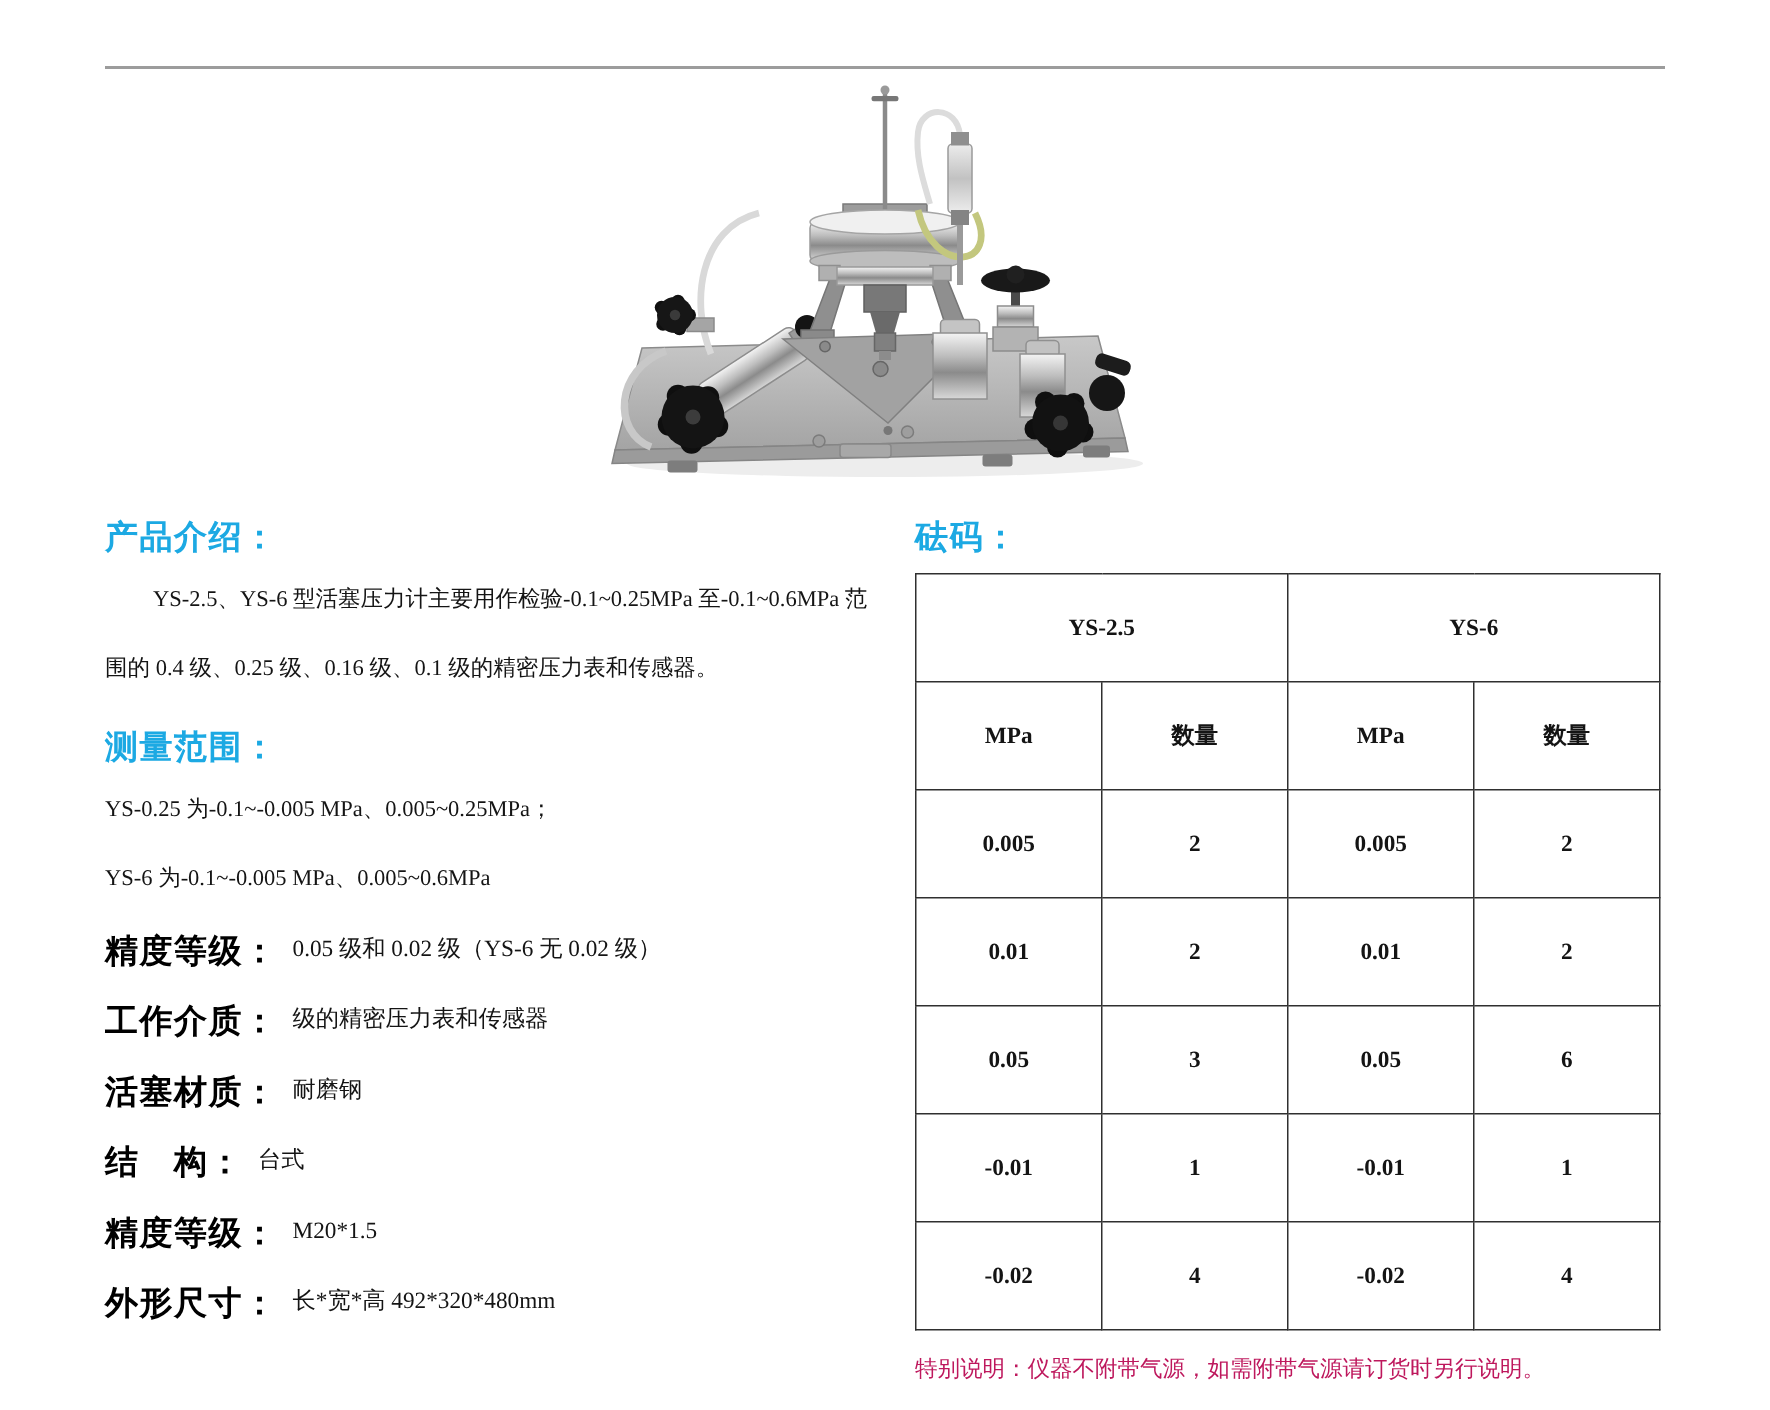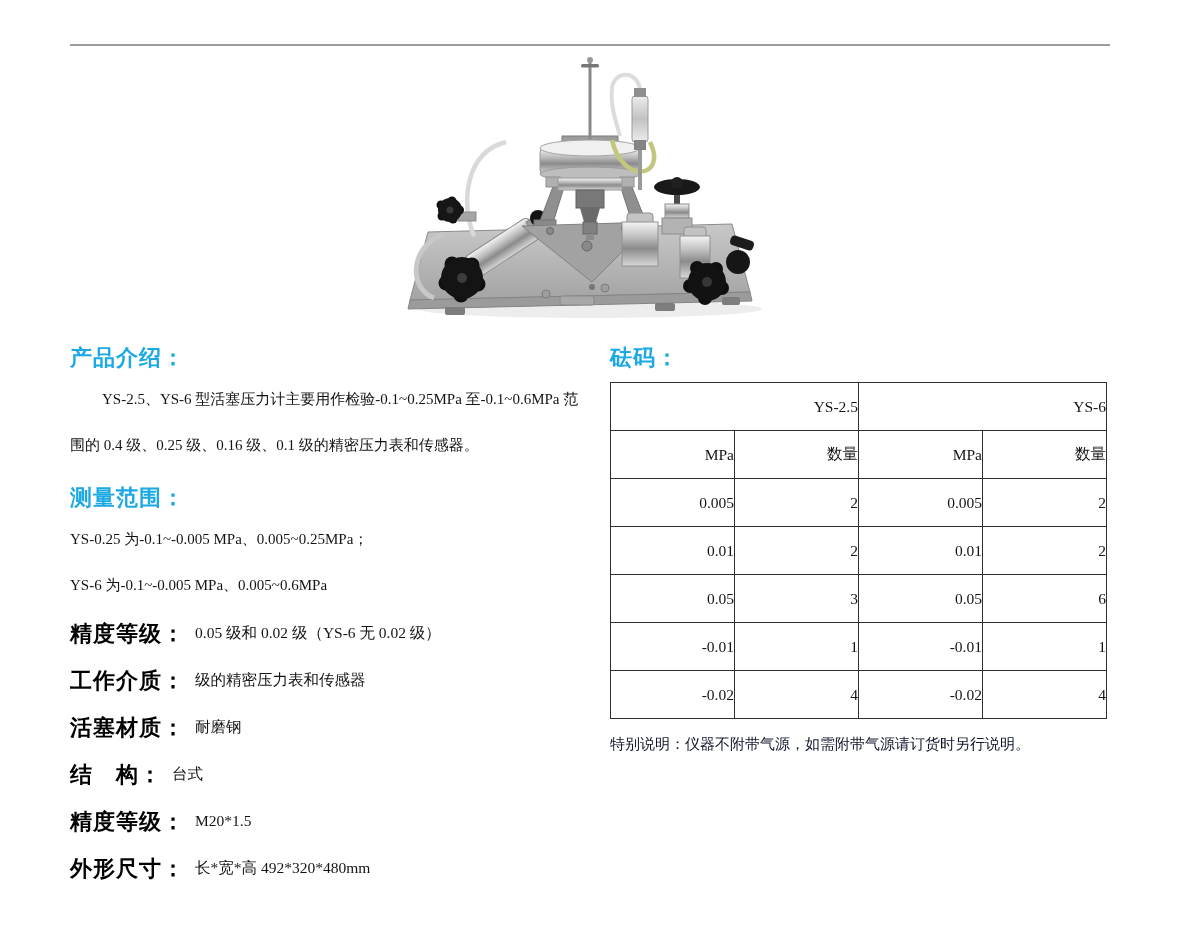--- a/index.html
+++ b/index.html
@@ -33,26 +33,26 @@
     color:#000000;letter-spacing:1px;line-height:1;flex:0 0 auto;
   }
   .spec-value{font-size:15.5px;color:#141414;line-height:1.2;}
   
   .right-col{position:absolute;left:610px;top:340px;width:539px;}
   .weights-table{
     width:497px;margin-top:6px;border-collapse:collapse;table-layout:fixed;
     font-size:15.5px;color:#141414;
   }
   .weights-table th,.weights-table td{
-    border:1px solid #2f2f2f;text-align:right;vertical-align:middle;
-    height:47px;padding:0;font-weight:normal;
+    border:1px solid #2f2f2f;text-align:center;vertical-align:middle;
+    height:47px;padding:12px;font-weight:bold;
   }
   .note{
     margin:16px 0 0 0;font-family:"Liberation Sans", sans-serif;
-    font-size:15px;color:#0f172a;white-space:nowrap;
+    font-size:15px;color:#be185d;white-space:nowrap;
   }
 </style>
 </head>
 <body>
 
 <div class="page">
 
   <div class="top-divider"></div>
 
   <figure class="product-photo">

